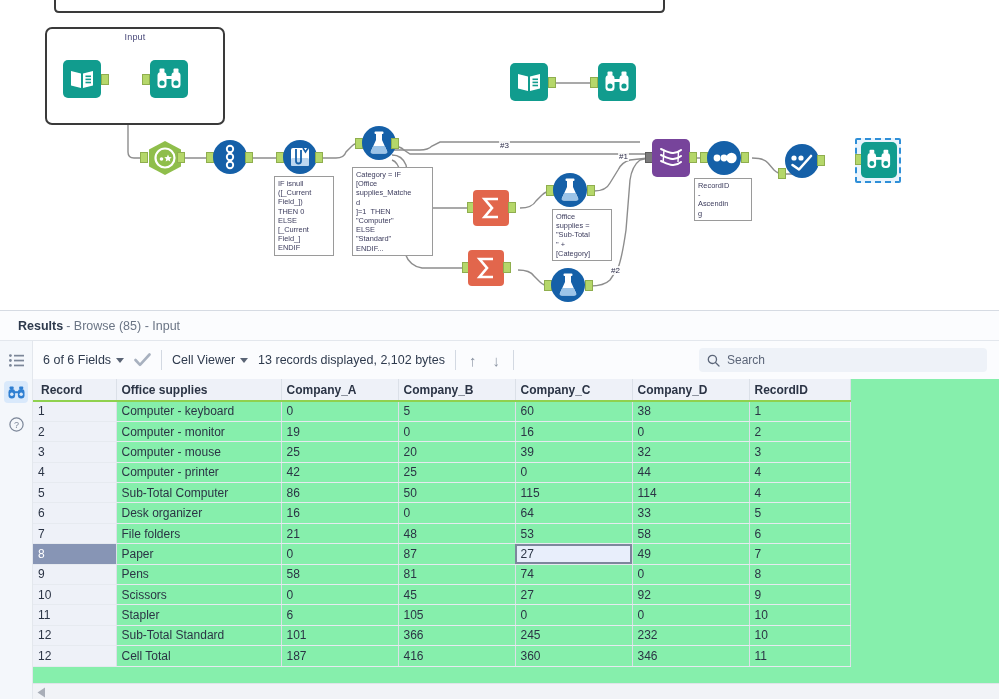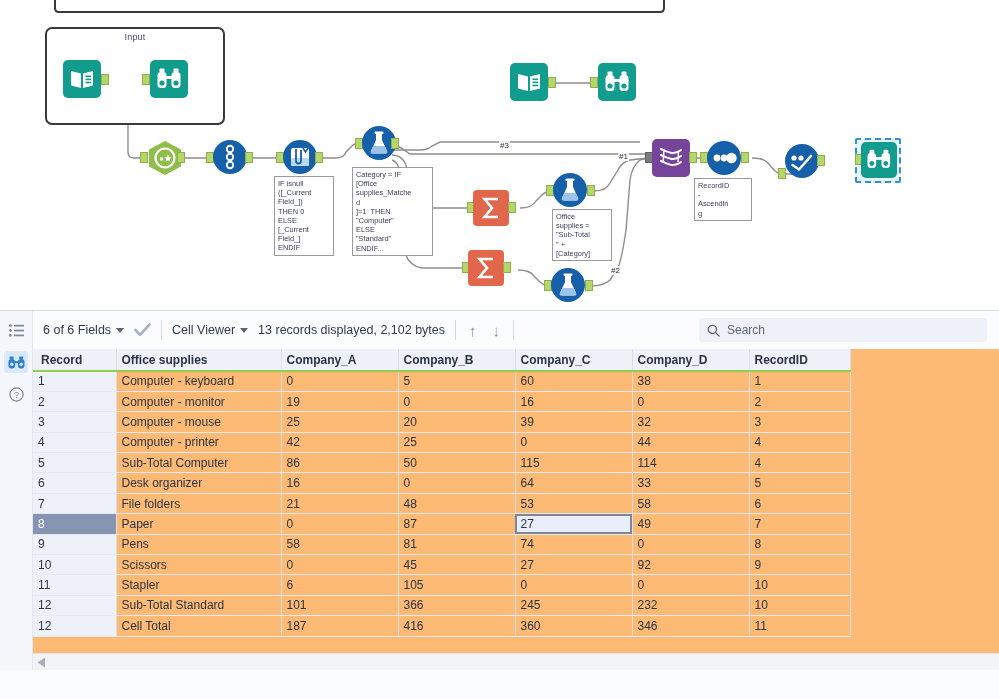--- a/index.html
+++ b/index.html
@@ -136,21 +136,21 @@
     padding: 0 8px; gap: 7px;
   }
   #search-input {
     border: none; background: transparent; outline: none;
     font-family: "Liberation Sans", sans-serif;
     font-size: 12px; color: #2e3a4d; width: 100%;
   }
   #search-input::placeholder { color: #5b6578; }
 
   
-  #table-scroll { flex: 1; overflow: hidden; background: #fdba74; position: relative; }
+  #table-scroll { flex: 1; overflow: hidden; background: #86efac; position: relative; }
   table.grid { border-collapse: collapse; table-layout: fixed; font-size: 12px; color: #2b3445; }
   table.grid th, table.grid td {
     height: 20.4px;
     padding: 0 5px;
     border-right: 1px solid #dbe0e8;
     border-bottom: 1px solid #e6eaf0;
     overflow: hidden; white-space: nowrap; text-overflow: ellipsis;
     font-weight: normal;
     text-align: left;
   }
@@ -457,20 +457,24 @@
 Ascending</div>
 
   <div class="wire-label" style="left:499px; top:141px;">#3</div>
   <div class="wire-label" style="left:618px; top:152px;">#1</div>
   <div class="wire-label" style="left:610px; top:266px;">#2</div>
 
 </div>
 
 <div id="results">
 
+  <div id="results-header">
+    <span class="rh-strong">Results</span>
+    <span class="rh-rest">- Browse (85) - Input</span>
+  </div>
 
   <div id="results-body">
 
     <div id="left-rail">
       <div class="rail-btn">
         <svg width="15" height="13" viewBox="0 0 15 13">
           <g fill="#7b8698">
             <circle cx="1.4" cy="1.6" r="1.4"></circle>
               <rect x="5" y="0.8" width="10" height="1.7"></rect>
             <circle cx="1.4" cy="6.5" r="1.4"></circle>

